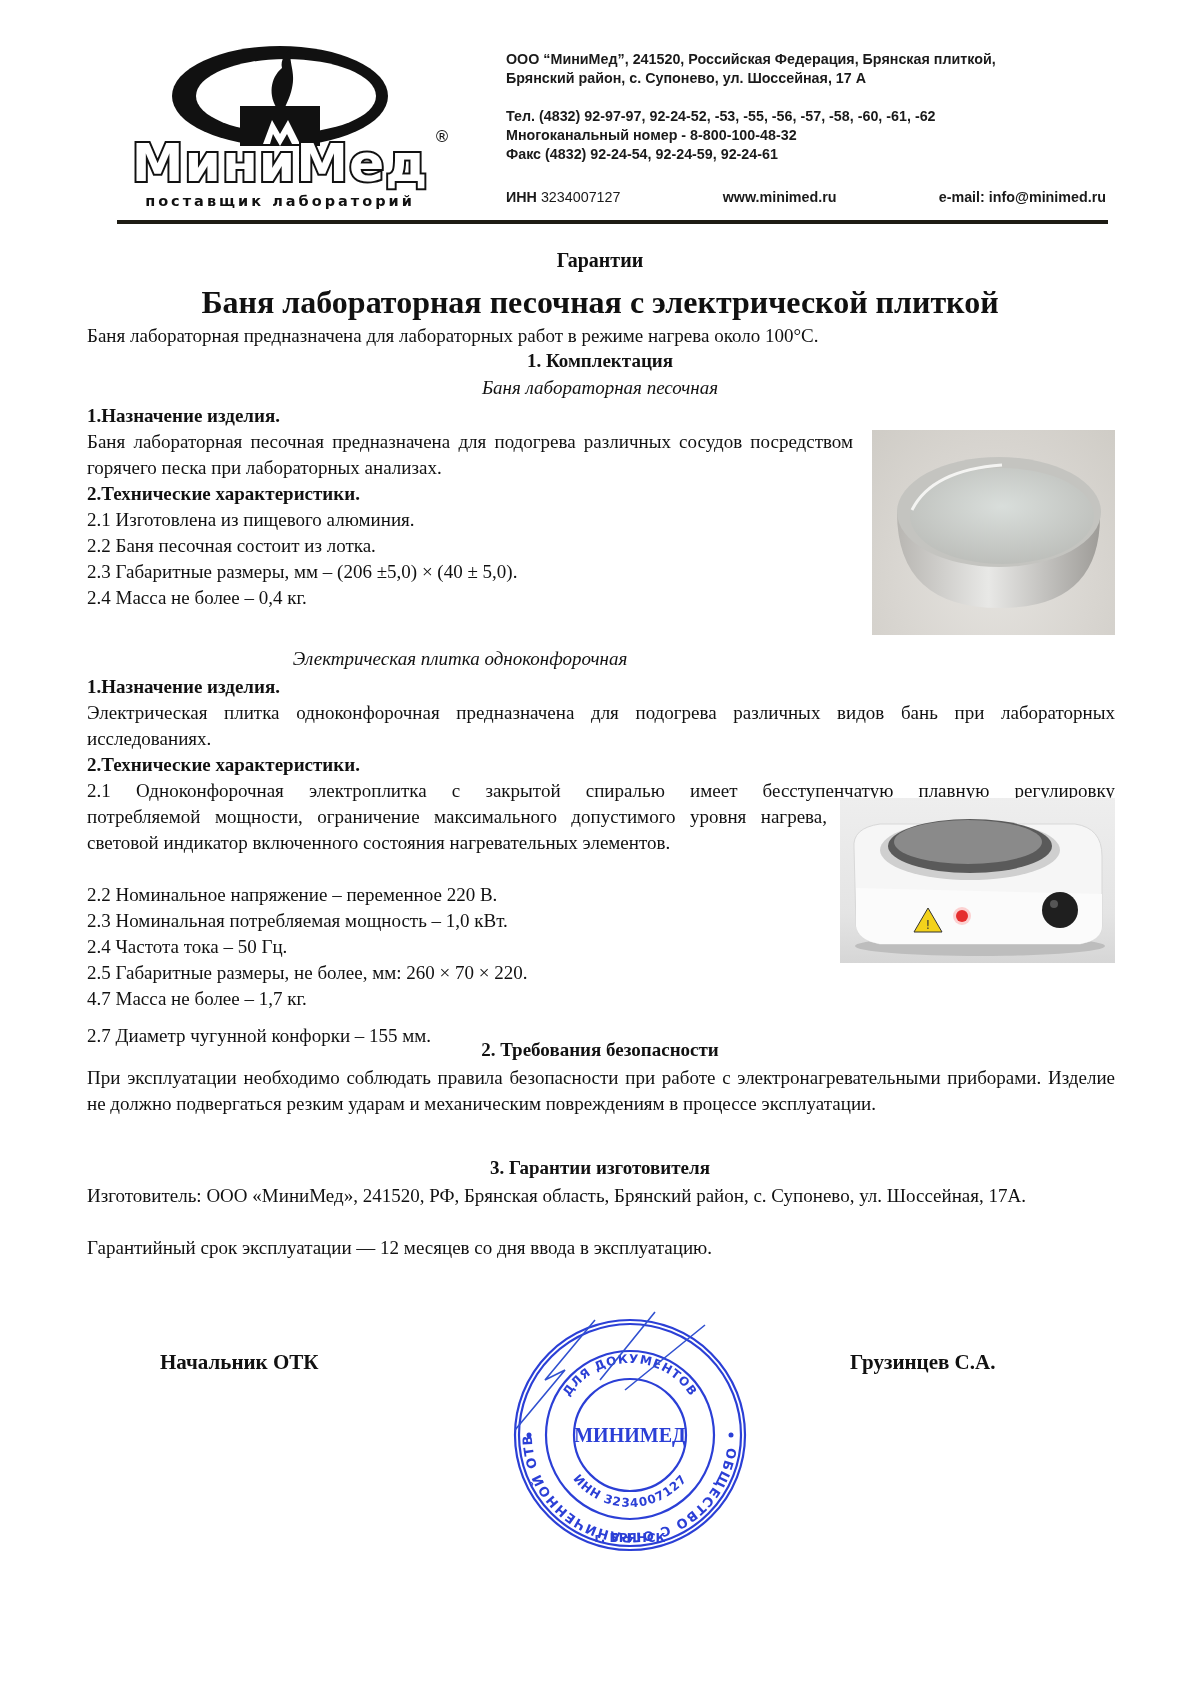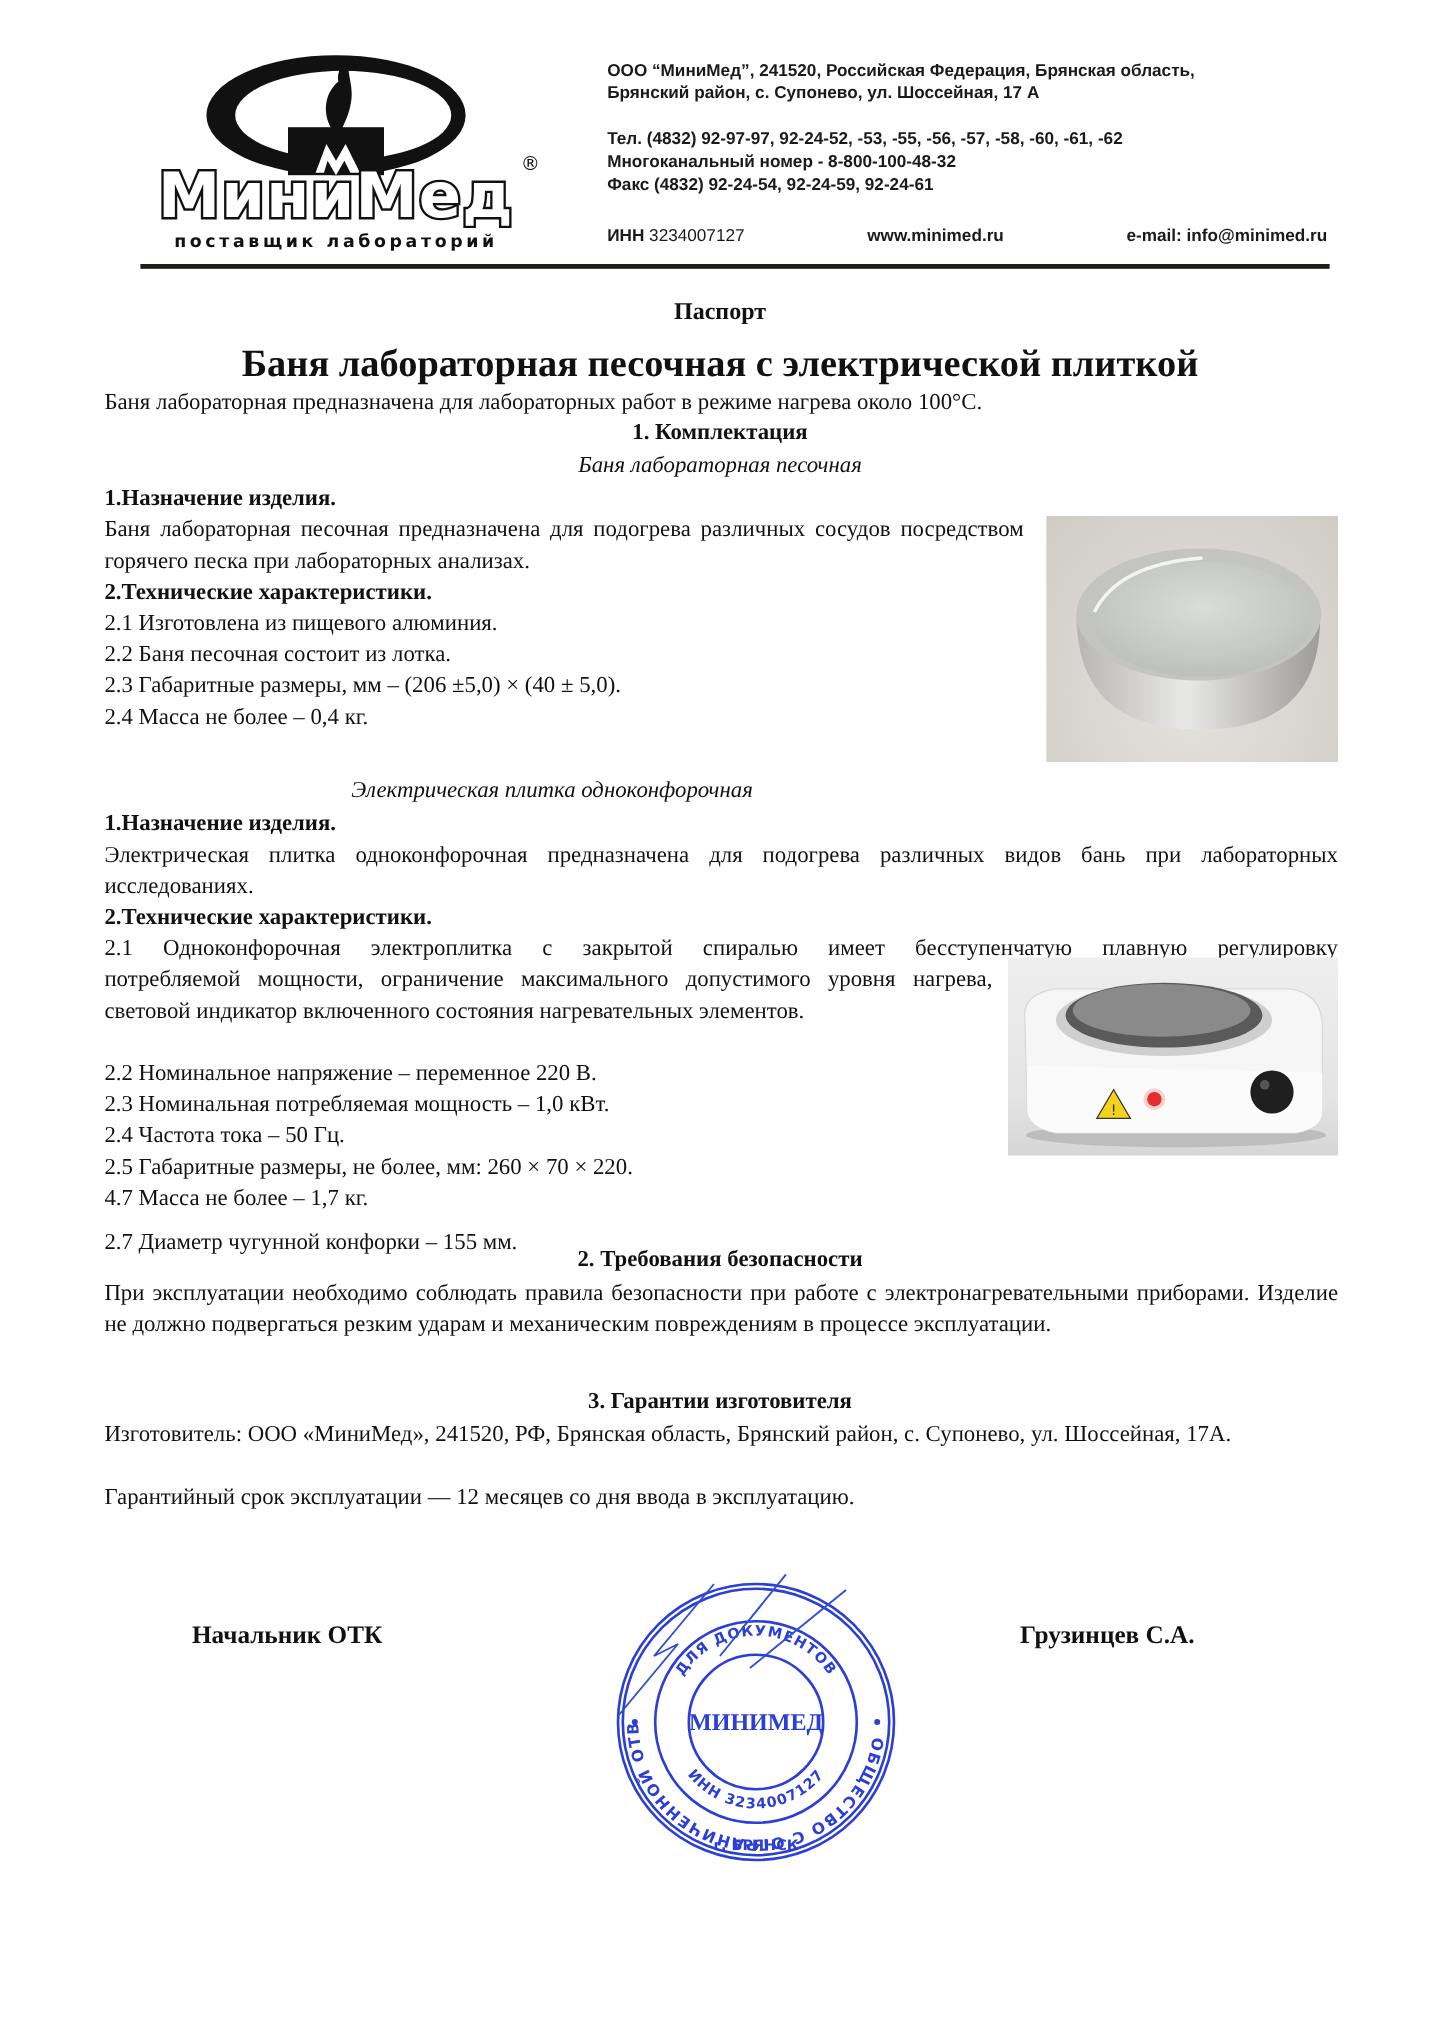--- a/index.html
+++ b/index.html
@@ -50,38 +50,38 @@
     <path d="M168 72 C158 58,160 40,172 30 C170 22,176 14,181 10 C178 24,186 34,182 50 C180 60,176 66,174 72 Z" fill="#111"></path>
     <path d="M153 106 L162 82 L170 96 L178 82 L190 106 L182 106 L177 96 L170 108 L163 96 L160 106 Z" fill="#fff"></path>
   </g>
 
   <text x="170" y="143" text-anchor="middle" font-family="'DejaVu Sans', sans-serif" font-weight="bold" font-size="52" fill="#fff" stroke="#111" stroke-width="4" paint-order="stroke" letter-spacing="1">МиниМед</text>
   <text x="324" y="104" font-family="'DejaVu Sans', sans-serif" font-size="16" fill="#111">®</text>
   <text x="170" y="168" text-anchor="middle" font-family="'DejaVu Sans', sans-serif" font-weight="bold" font-size="14.5" letter-spacing="3" fill="#111">поставщик лабораторий</text>
 </svg>
 
 <div class="contacts">
-  <div>ООО “МиниМед”, 241520, Российская Федерация, Брянская область,</div>
+  <div>ООО “МиниМед”, 241520, Российская Федерация, Брянская плиткой,</div>
   <div>Брянский район, с. Супонево, ул. Шоссейная, 17 А</div>
   <div class="gap"></div>
   <div>Тел. (4832) 92-97-97, 92-24-52, -53, -55, -56, -57, -58, -60, -61, -62</div>
   <div>Многоканальный номер - 8-800-100-48-32</div>
   <div>Факс (4832) 92-24-54, 92-24-59, 92-24-61</div>
   <div class="bottom-row">
     <span>
       <span>ИНН</span>
       <span class="inn-num">3234007127</span>
     </span>
     <span>www.minimed.ru</span>
     <span>e-mail: info@minimed.ru</span>
   </div>
 </div>
 <div class="header-rule"></div>
 
-<div class="center doc-title">Паспорт</div>
+<div class="center doc-title">Гарантии</div>
 <div class="center doc-subtitle">Баня лабораторная песочная с электрической плиткой</div>
 <div class="line" style="top:323px;">Баня лабораторная предназначена для лабораторных работ в режиме нагрева около 100°С.</div>
 
 <div class="center sec-head" style="top:350px;">1.   Комплектация</div>
 <div class="center italic" style="top:377px;">Баня лабораторная песочная</div>
 
 <div class="line bold" style="top:403px;">1.Назначение изделия.</div>
 <div class="just last-left" style="top:429px; width:766px;">Баня лабораторная песочная предназначена для подогрева различных сосудов посредством горячего песка при лабораторных анализах.</div>
 <div class="line bold" style="top:481px;">2.Технические характеристики.</div>
 <div class="line" style="top:507px;">2.1 Изготовлена из пищевого алюминия.</div>

